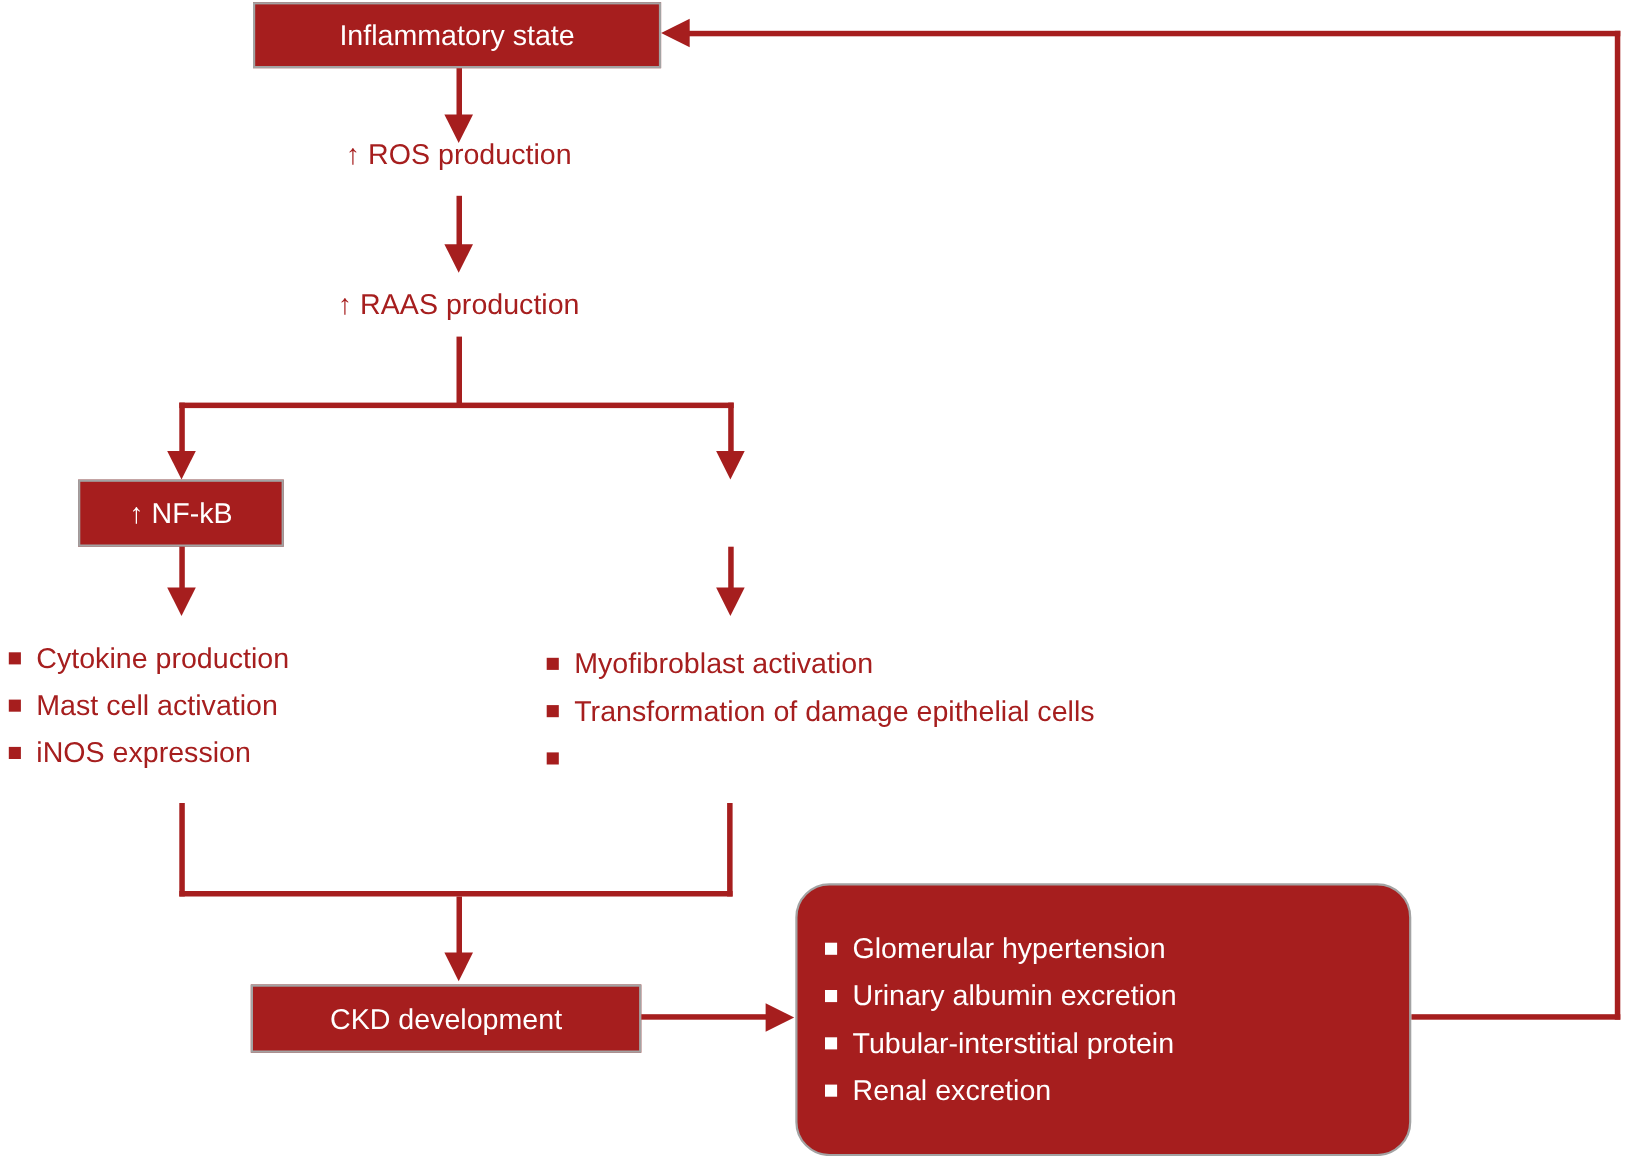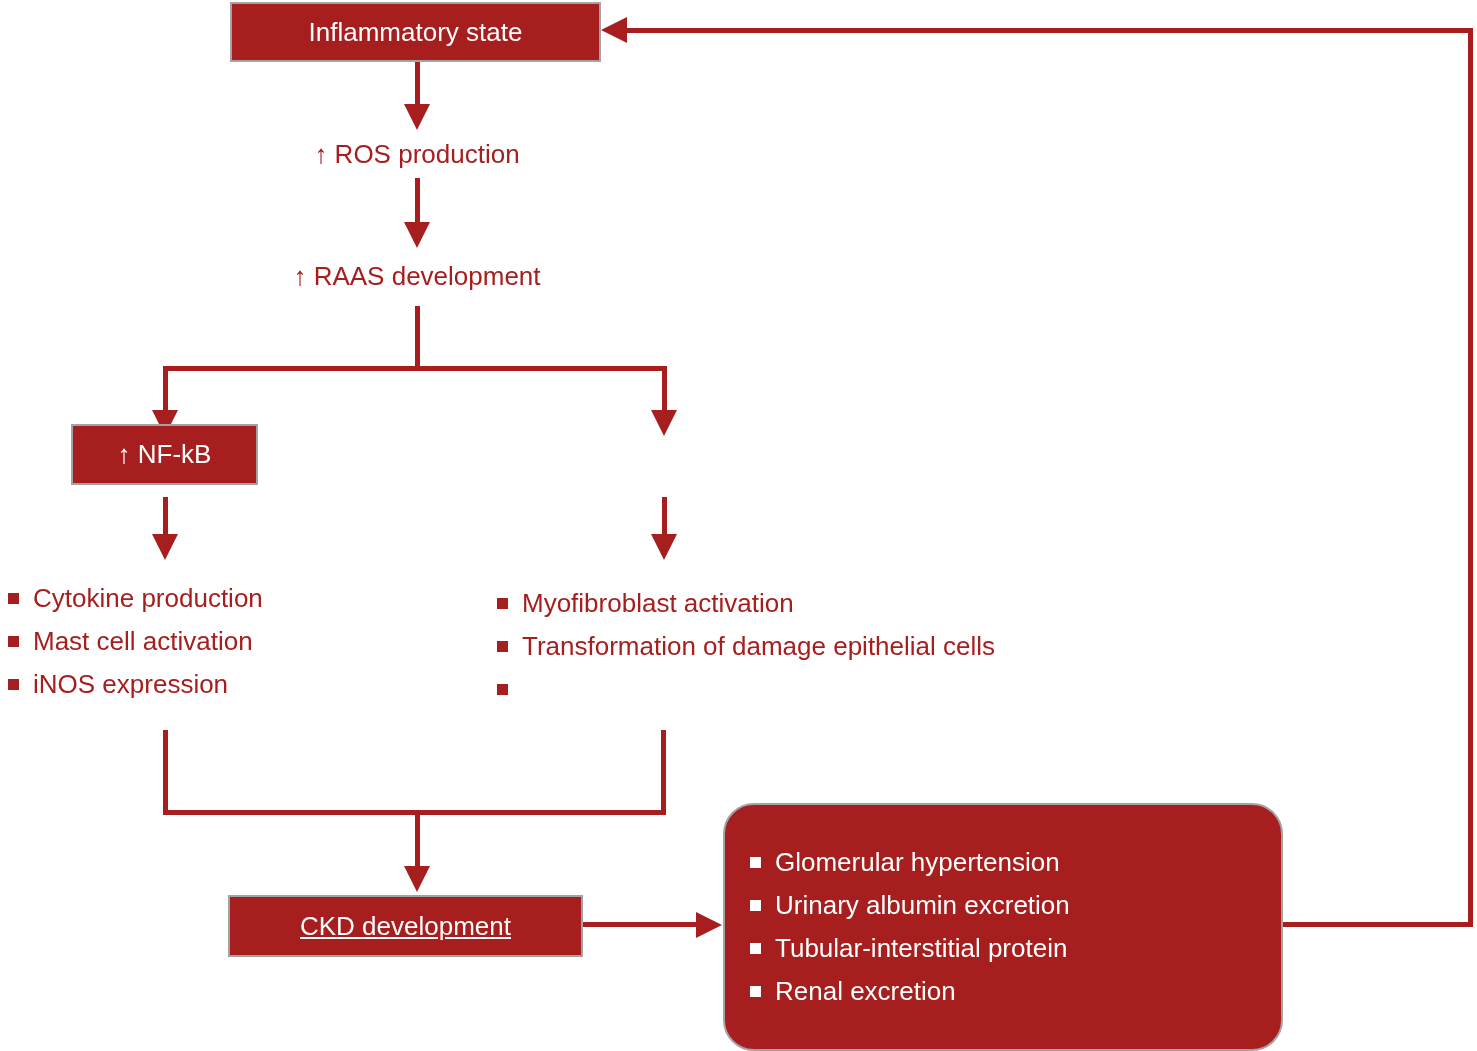--- a/index.html
+++ b/index.html
@@ -71,35 +71,35 @@
   <div class="hline" style="left:625px; top:28px; width:848px;"></div>
   <div class="ah-left" style="left:601px; top:17px;"></div>
 
   <div class="box" style="left:230px; top:2px; width:371px; height:60px;">
     <span>Inflammatory state</span>
   </div>
 
   <div class="vline" style="left:415px; top:62px; height:44px;"></div>
   <div class="ah-down" style="left:404px; top:104px;"></div>
 
-  <div class="flow-label" style="top:134px;">↑ ROS production</div>
+  <div class="flow-label" style="top:120px;">↑ ROS production</div>
 
   <div class="vline" style="left:415px; top:178px; height:46px;"></div>
   <div class="ah-down" style="left:404px; top:222px;"></div>
 
-  <div class="flow-label" style="top:256px;">↑ RAAS development</div>
+  <div class="flow-label" style="top:256px;">↑ RAAS production</div>
 
   <div class="vline" style="left:415px; top:306px; height:64px;"></div>
   <div class="hline" style="left:163px; top:366px; width:504px;"></div>
   <div class="vline" style="left:163px; top:366px; height:46px;"></div>
   <div class="ah-down" style="left:152px; top:410px;"></div>
   <div class="vline" style="left:662px; top:366px; height:46px;"></div>
   <div class="ah-down" style="left:651px; top:410px;"></div>
 
-  <div class="box" style="left:71px; top:424px; width:187px; height:61px;">
+  <div class="box" style="left:71px; top:436px; width:187px; height:61px;">
     <span>↑ NF-kB</span>
   </div>
 
 
   <div class="vline" style="left:163px; top:497px; height:38px;"></div>
   <div class="ah-down" style="left:152px; top:534px;"></div>
 
   <div class="vline" style="left:662px; top:497px; height:38px;"></div>
   <div class="ah-down" style="left:651px; top:534px;"></div>
 
@@ -131,21 +131,21 @@
       <span class="bullet"></span>
     </div>
   </div>
 
   <div class="vline" style="left:163px; top:730px; height:85px;"></div>
   <div class="vline" style="left:661px; top:730px; height:85px;"></div>
   <div class="hline" style="left:163px; top:810px; width:503px;"></div>
   <div class="vline" style="left:415px; top:815px; height:52px;"></div>
   <div class="ah-down" style="left:404px; top:866px;"></div>
 
-  <div class="box" style="left:228px; top:895px; width:355px; height:62px;text-decoration:underline;">
+  <div class="box" style="left:228px; top:895px; width:355px; height:62px;">
     <span>CKD development</span>
   </div>
 
   <div class="hline" style="left:583px; top:922px; width:114px;"></div>
   <div class="ah-right" style="left:696px; top:912px;"></div>
 
   <div class="box outcomes-box" style="left:723px; top:803px; width:560px; height:248px;border-radius:31px;">
     <div class="list white-list">
       <div class="list-item">
         <span class="bullet"></span>

